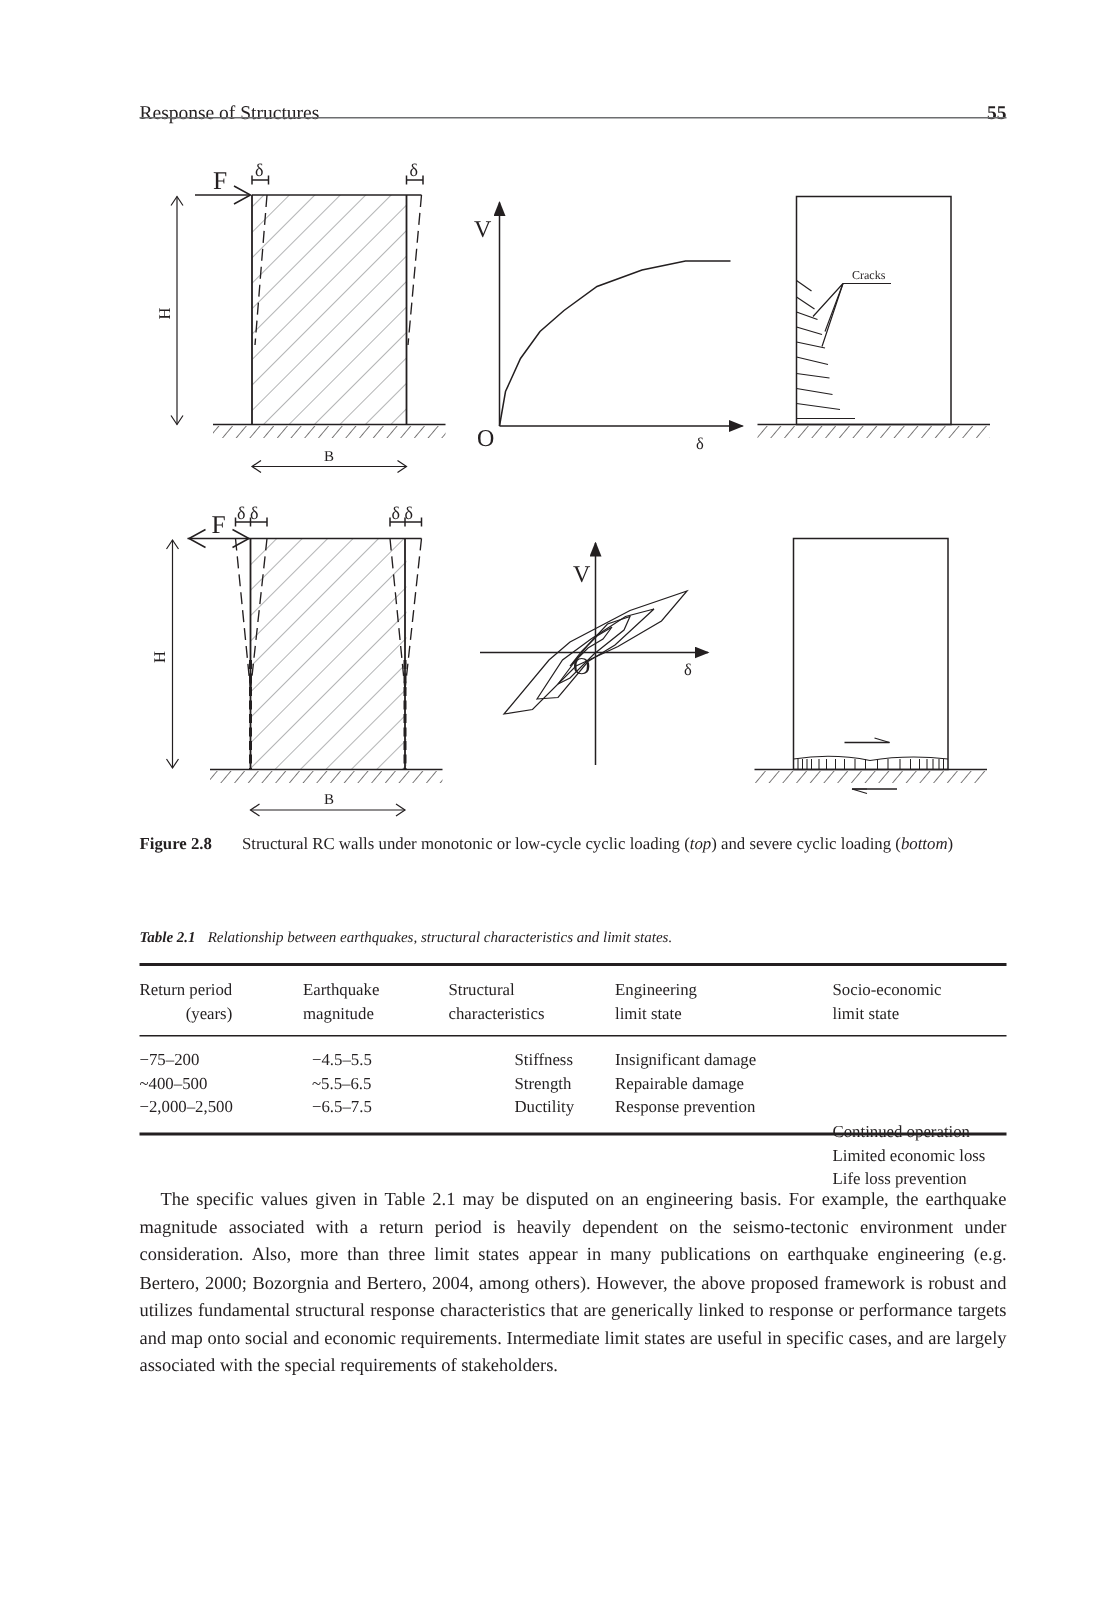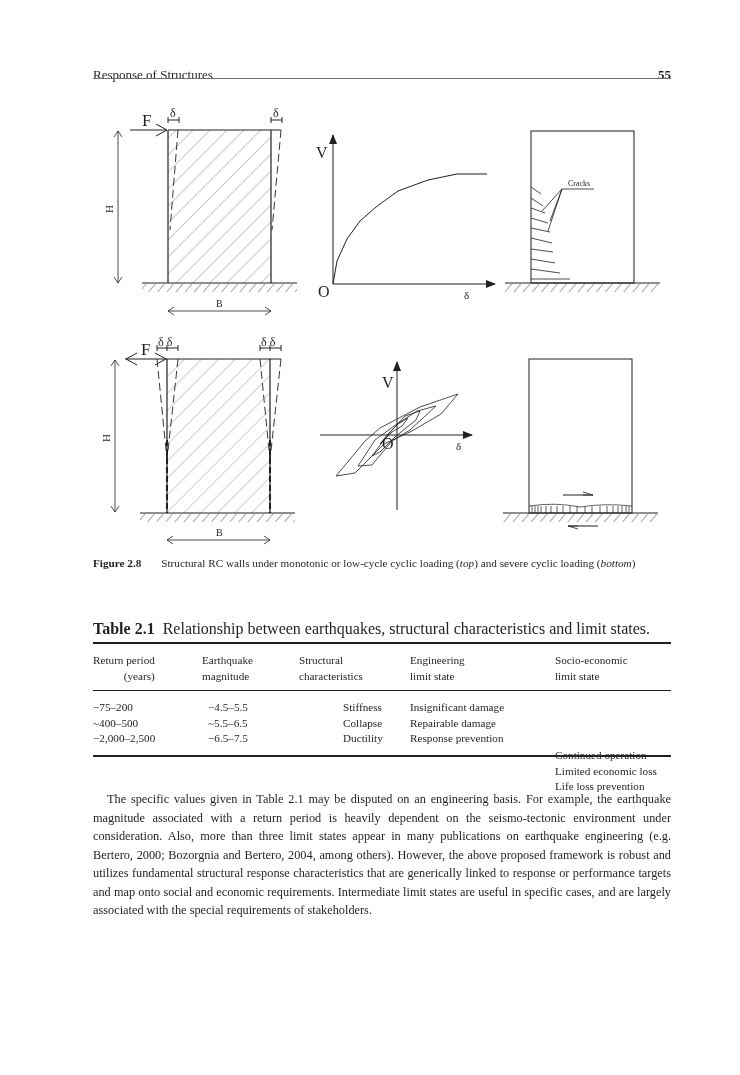--- a/index.html
+++ b/index.html
@@ -6,21 +6,21 @@
   body { width: 740px; height: 1075px; position: relative; overflow: hidden;
          font-family: "Liberation Serif", "DejaVu Serif", serif; color: #231f20; }
   .header { position: absolute; left: 93px; top: 67px; width: 578px; height: 20px; }
   .header .title { position: absolute; left: 0; top: 0; font-size: 13px; }
   .header .pageno { position: absolute; right: 0; top: 0; font-size: 13px; font-weight: bold; }
   .header-rule { position: absolute; left: 93px; top: 78px; width: 578px; height: 1px; background: #6d6e70; }
   .figure { position: absolute; left: 0; top: 0; width: 740px; height: 550px; }
   .figure svg { position: absolute; left: 0; top: 0; }
   .caption { position: absolute; left: 93px; top: 556px; width: 578px; font-size: 11.2px; line-height: 15px; text-align: justify; text-align-last: left; }
   .caption .lbl { font-weight: bold; margin-right: 20px; }
-  .tbl-caption { position: absolute; left: 93px; top: 620px; font-size: 16px; }
+  .tbl-caption { position: absolute; left: 93px; top: 620px; font-size: 10px; font-style: italic; }
   .tbl-caption .lbl { font-weight: bold; margin-right: 8px; }
   .rule-thick { position: absolute; left: 93px; width: 578px; height: 2px; background: #231f20; }
   .rule-thin { position: absolute; left: 93px; width: 578px; height: 1px; background: #231f20; }
   .col { position: absolute; font-size: 11.2px; line-height: 15.5px; }
   .body-text { position: absolute; left: 93px; top: 790px; width: 578px; font-size: 12.3px; line-height: 18.5px; text-align: justify; }
   .body-text p { margin: 0; }
   .body-text p.indent { text-indent: 14px; }
 </style>
 </head>
 <body>
@@ -238,21 +238,21 @@
   <div>~400–500</div>
   <div>−2,000–2,500</div>
 </div>
 <div class="col" style="left:208px; top:700px;">
   <div>−4.5–5.5</div>
   <div>~5.5–6.5</div>
   <div>−6.5–7.5</div>
 </div>
 <div class="col" style="left:299px; top:700px;margin-left:44px;">
   <div>Stiffness</div>
-  <div>Collapse</div>
+  <div>Strength</div>
   <div>Ductility</div>
 </div>
 <div class="col" style="left:410px; top:700px;">
   <div>Insignificant damage</div>
   <div>Repairable damage</div>
   <div>Response prevention</div>
 </div>
 <div class="col" style="left:555px; top:700px;margin-top:48px;">
   <div>Continued operation</div>
   <div>Limited economic loss</div>

